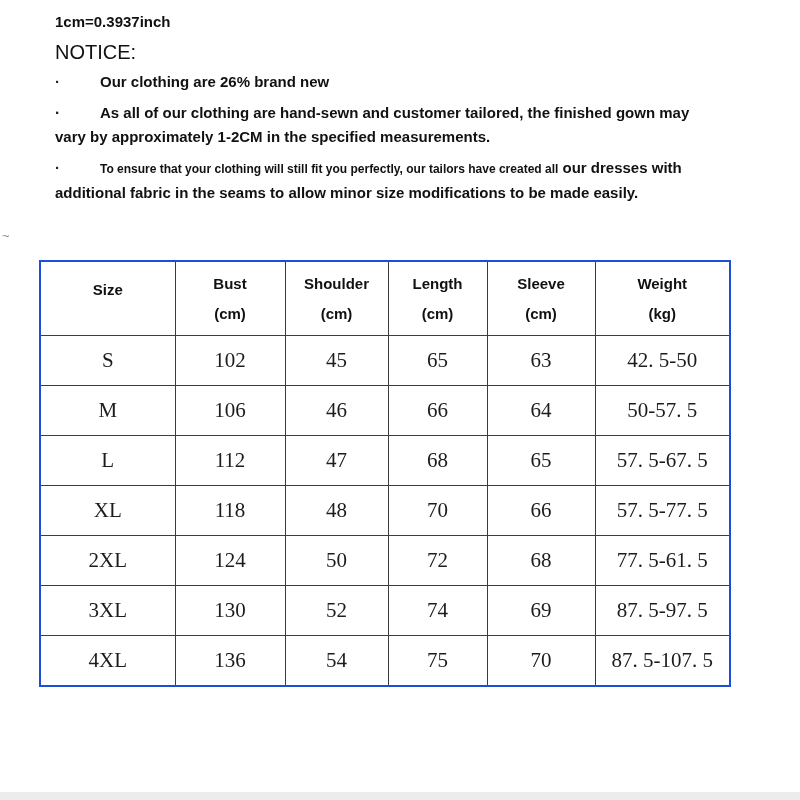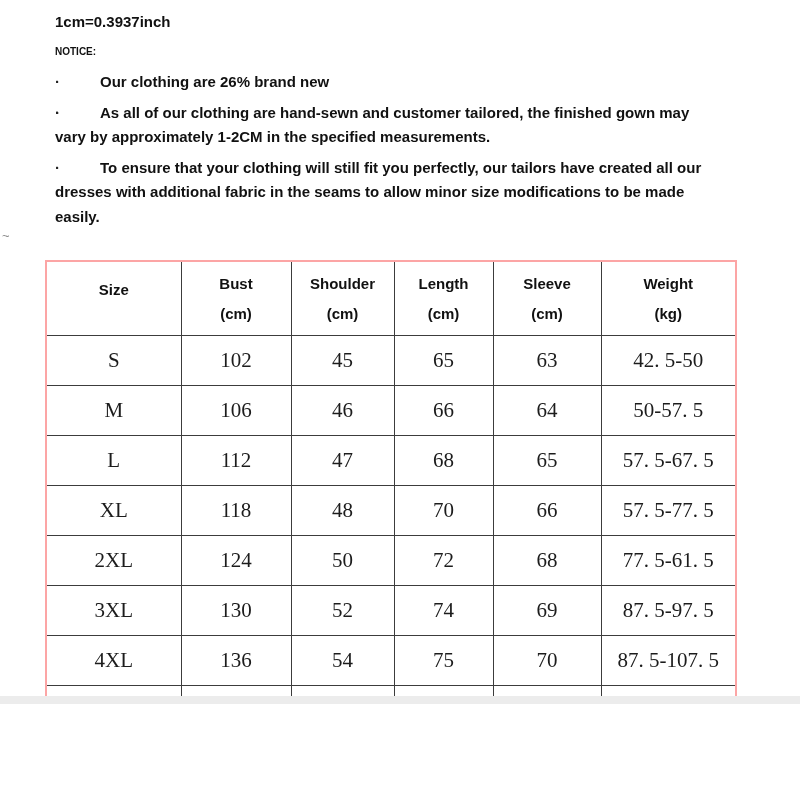--- a/index.html
+++ b/index.html
@@ -3,40 +3,40 @@
 <meta charset="utf-8">
 <style>
   html, body {
     margin: 0;
     padding: 0;
     background: #ffffff;
   }
   .page {
     position: relative;
     width: 800px;
-    height: 704px;
+    height: 800px;
     background: #ffffff;
     overflow: hidden;
     color: #111111;
     font-family: "Liberation Sans", sans-serif;
   }
   .text-block {
     position: absolute;
     top: 10px;
     left: 55px;
     width: 650px;
   }
   .conv-line {
     font-size: 15px;
     font-weight: bold;
     line-height: 24px;
   }
   .notice-heading {
-    font-size: 10px;
-    font-weight: bold;
+    font-size: 20px;
+    font-weight: normal;
     line-height: 24px;
     margin-top: 6px;
   }
   .notice {
     position: relative;
     margin: 6px 0 0 0;
     font-size: 15px;
     font-weight: bold;
     line-height: 24.5px;
     text-indent: 45px;
@@ -44,29 +44,29 @@
   .notice .bullet {
     position: absolute;
     left: 0;
     top: 0;
     text-indent: 0;
     font-weight: bold;
     font-size: 15px;
     color: #222;
   }
   .notice .lead-small {
-    font-size: 15px;
+    font-size: 12px;
   }
   .size-table {
     position: absolute;
     top: 260px;
-    left: 45px;
+    left: 39px;
     border-collapse: collapse;
     table-layout: fixed;
-    border: 2px solid #fca5a5;
+    border: 2px solid #1d4ed8;
   }
   .size-table th, .size-table td {
     border: 1px solid #3c3c3c;
     padding: 0;
     text-align: center;
     vertical-align: middle;
     overflow: visible;
     white-space: nowrap;
   }
   .size-table th {
@@ -239,27 +239,19 @@
         <td>87. 5-97. 5</td>
       </tr>
       <tr>
         <td>4XL</td>
         <td>136</td>
         <td>54</td>
         <td>75</td>
         <td>70</td>
         <td>87. 5-107. 5</td>
       </tr>
-      <tr>
-        <td>5XL</td>
-        <td>142</td>
-        <td>56</td>
-        <td>75</td>
-        <td>70</td>
-        <td>107. 5-120</td>
-      </tr>
     </tbody>
   </table>
 
   <span class="stray-mark">~</span>
   <div class="bottom-strip"></div>
 
 </div>
 
 </body></html>

